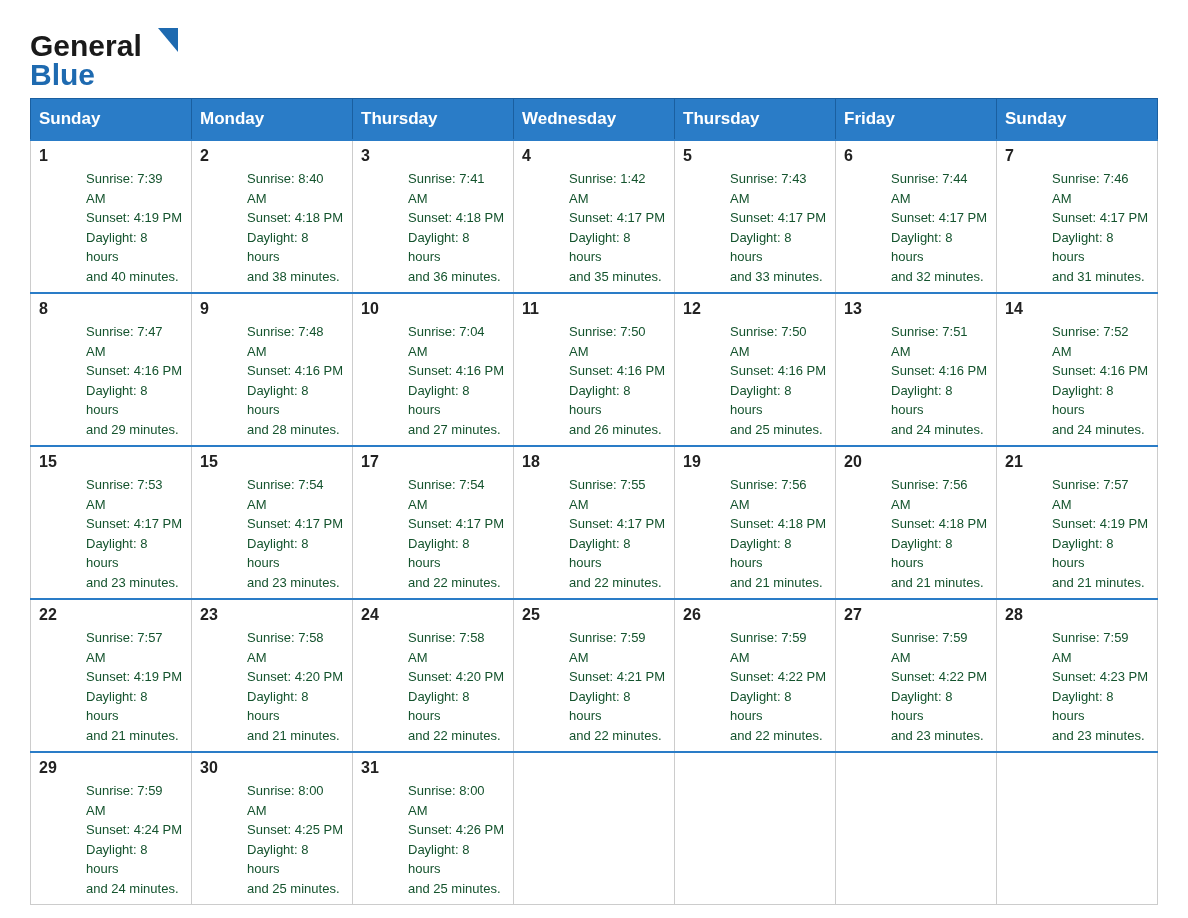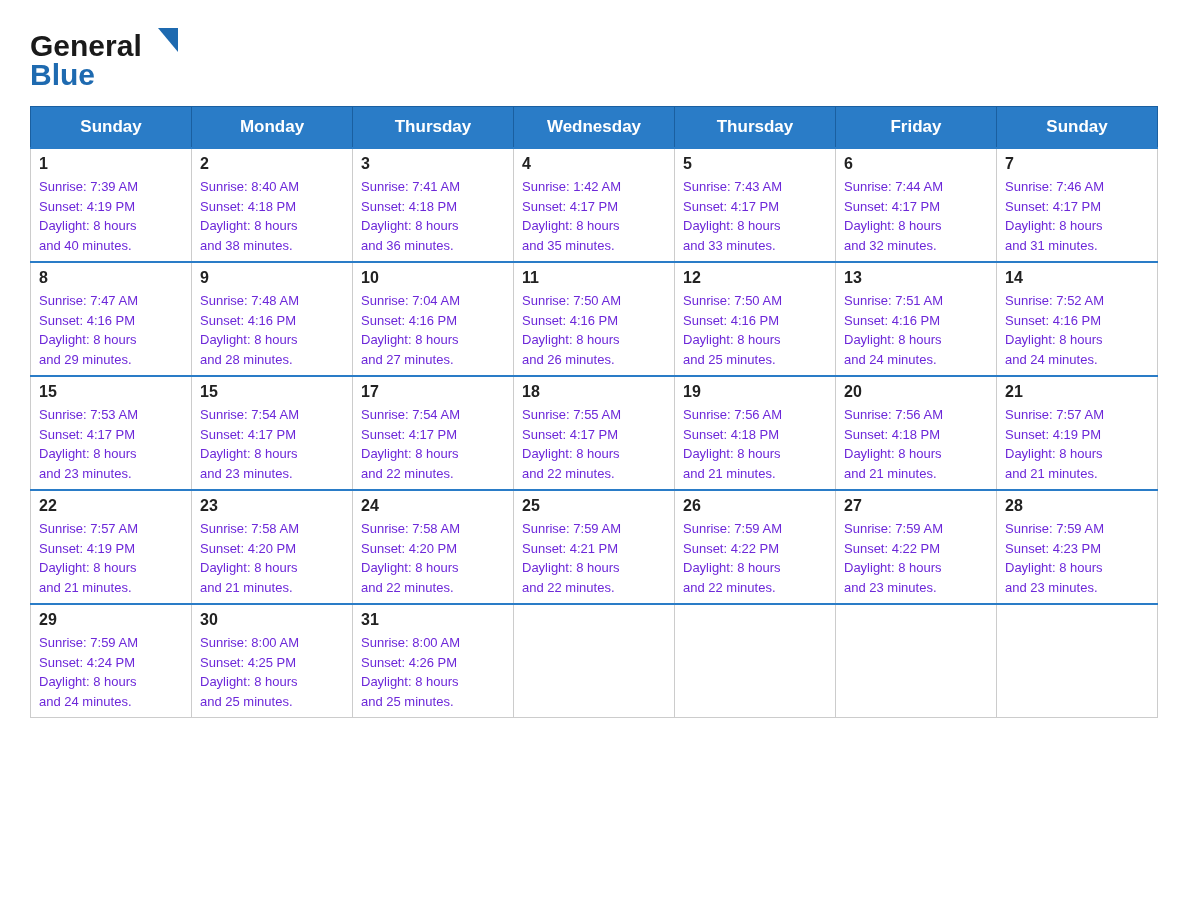--- a/index.html
+++ b/index.html
@@ -7,21 +7,21 @@
       font-family: Arial, sans-serif;
       background: #fff;
       padding: 20px 30px;
       width: 1188px;
       min-height: 918px;
     }
     .header {
       display: flex;
       justify-content: space-between;
       align-items: center;
-      margin-bottom: 14px;
+      margin-bottom: 6px;
     }
     .logo {
       display: flex;
       flex-direction: column;
       align-items: flex-start;
     }
     .title-section {
       text-align: right;
     }
     .calendar-title {
@@ -39,21 +39,21 @@
       width: 100%;
       border-collapse: collapse;
       table-layout: fixed;
     }
     thead tr th {
       background-color: #2a7cc7;
       color: #fff;
       font-size: 17px;
       font-weight: bold;
       padding: 10px 8px;
-      text-align: center;
+      text-align: left;
       border: 1px solid #1a5fa0;
     }
     tbody tr td {
       border: 1px solid #ccc;
       vertical-align: top;
       padding: 6px 8px;
       font-size: 13px;
       color: #222;
       min-height: 80px;
       height: 105px;
@@ -63,21 +63,22 @@
     }
     .day-number {
       font-size: 16px;
       font-weight: bold;
       margin-bottom: 4px;
       display: block;
     }
     .day-info {
       font-size: 13px;
       line-height: 1.5;
-      color: #6d28d9;
+      color: #14532d;
+      margin-left: 47px;
     }
     .empty-cell {
       background: #fff;
     }
   </style>
 </head>
 <body>
 
 <div class="header">
   <div class="logo">

